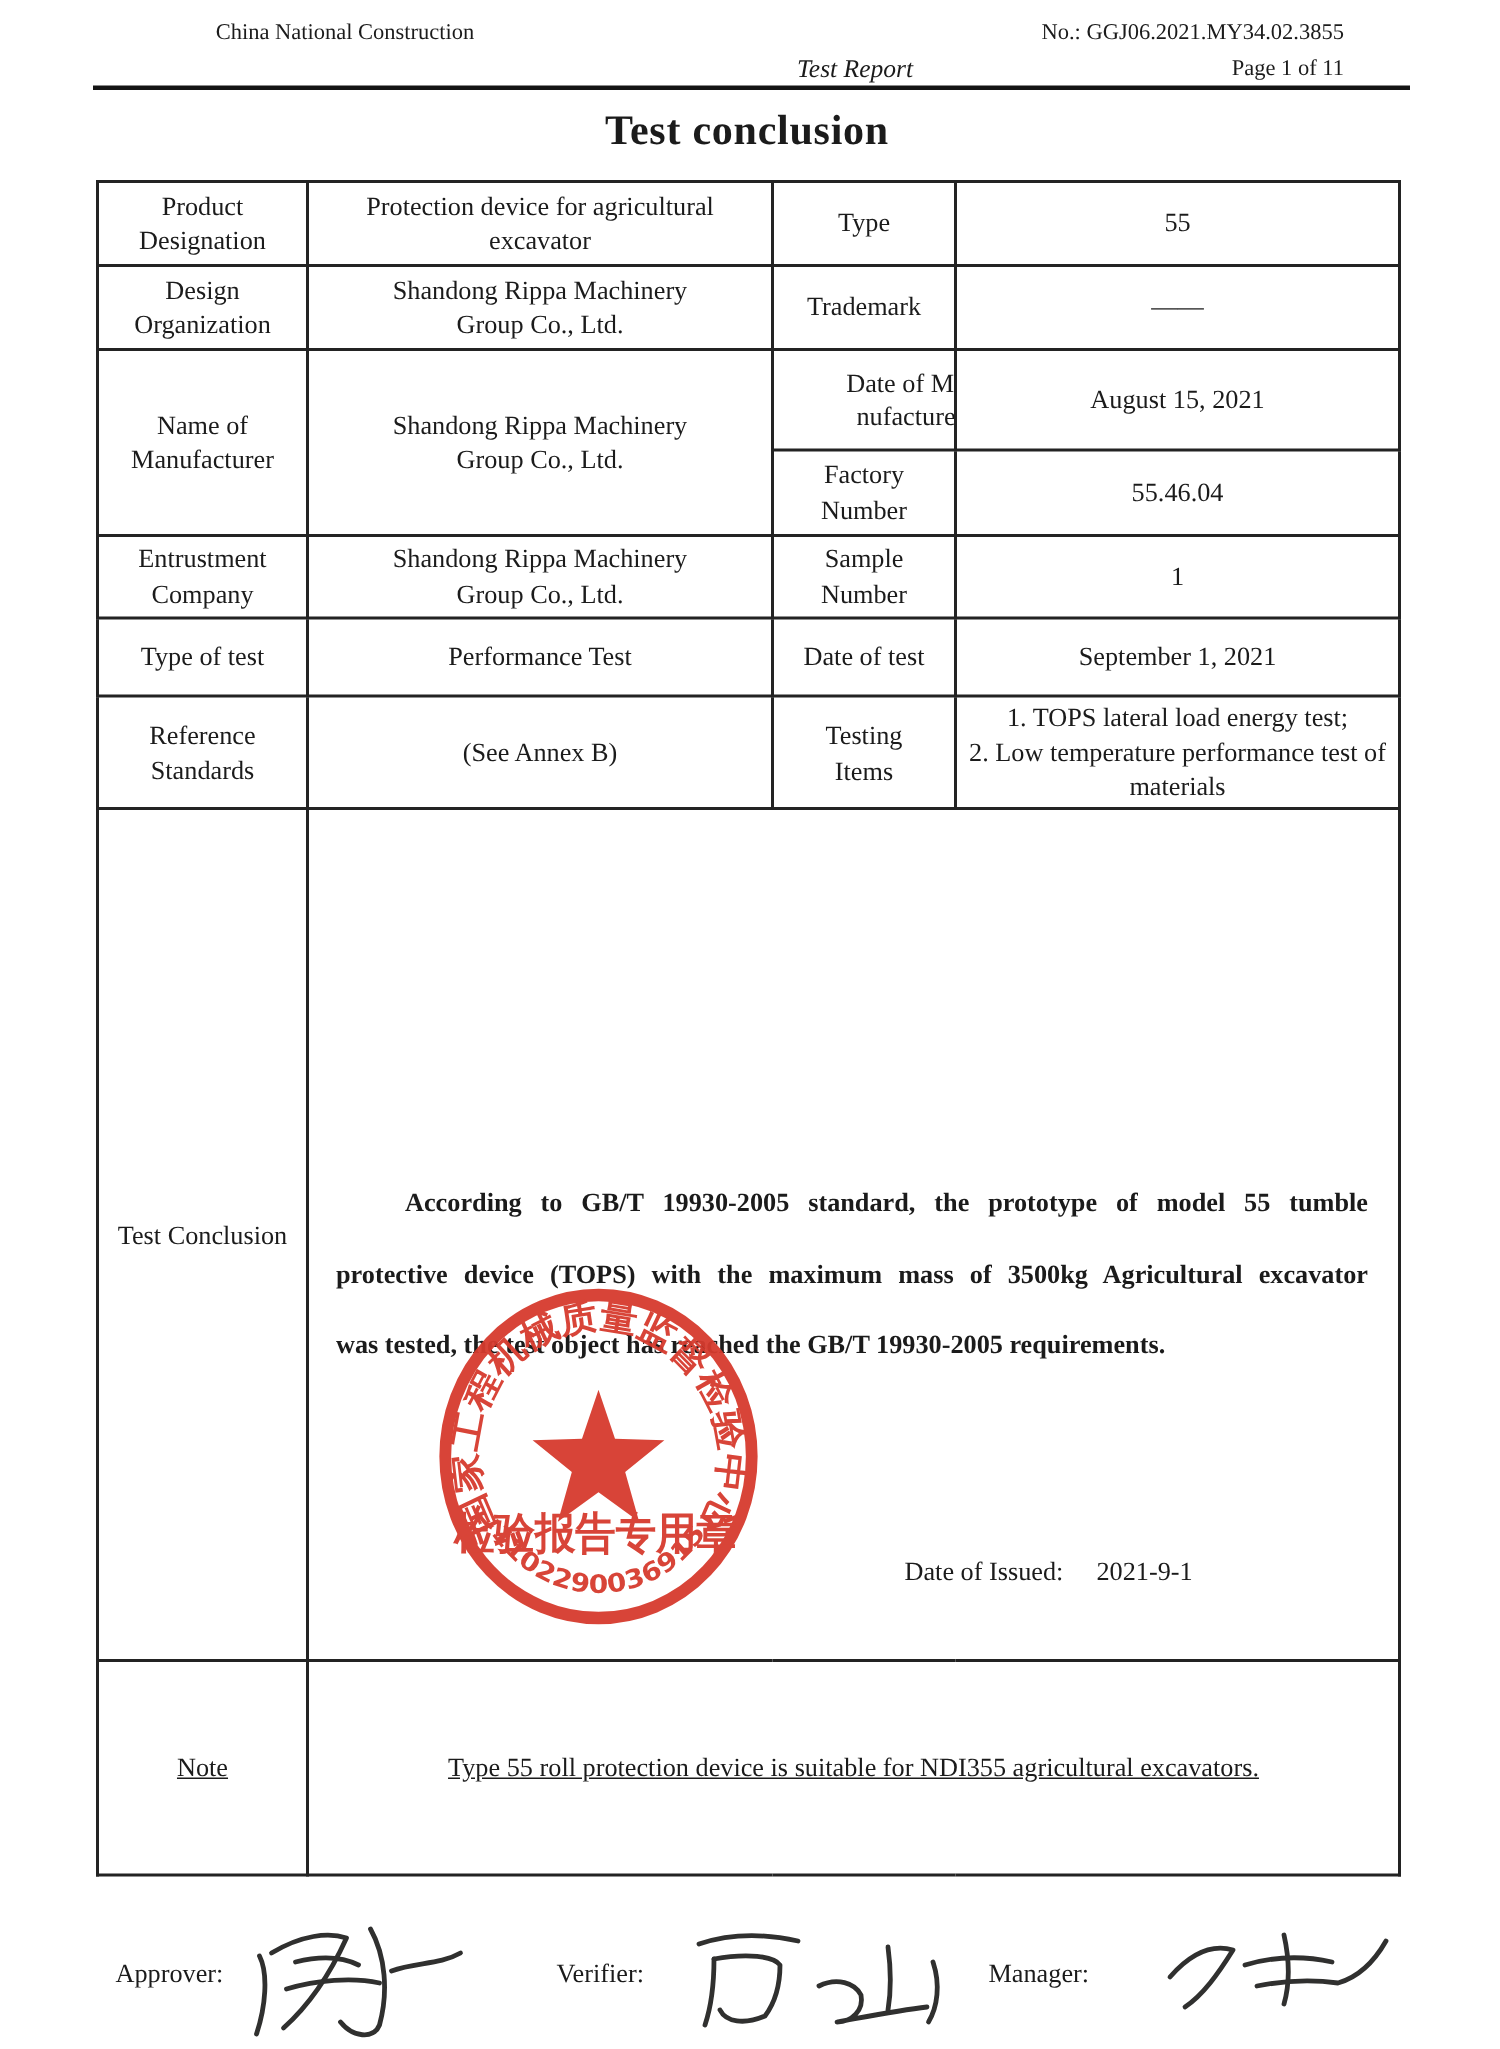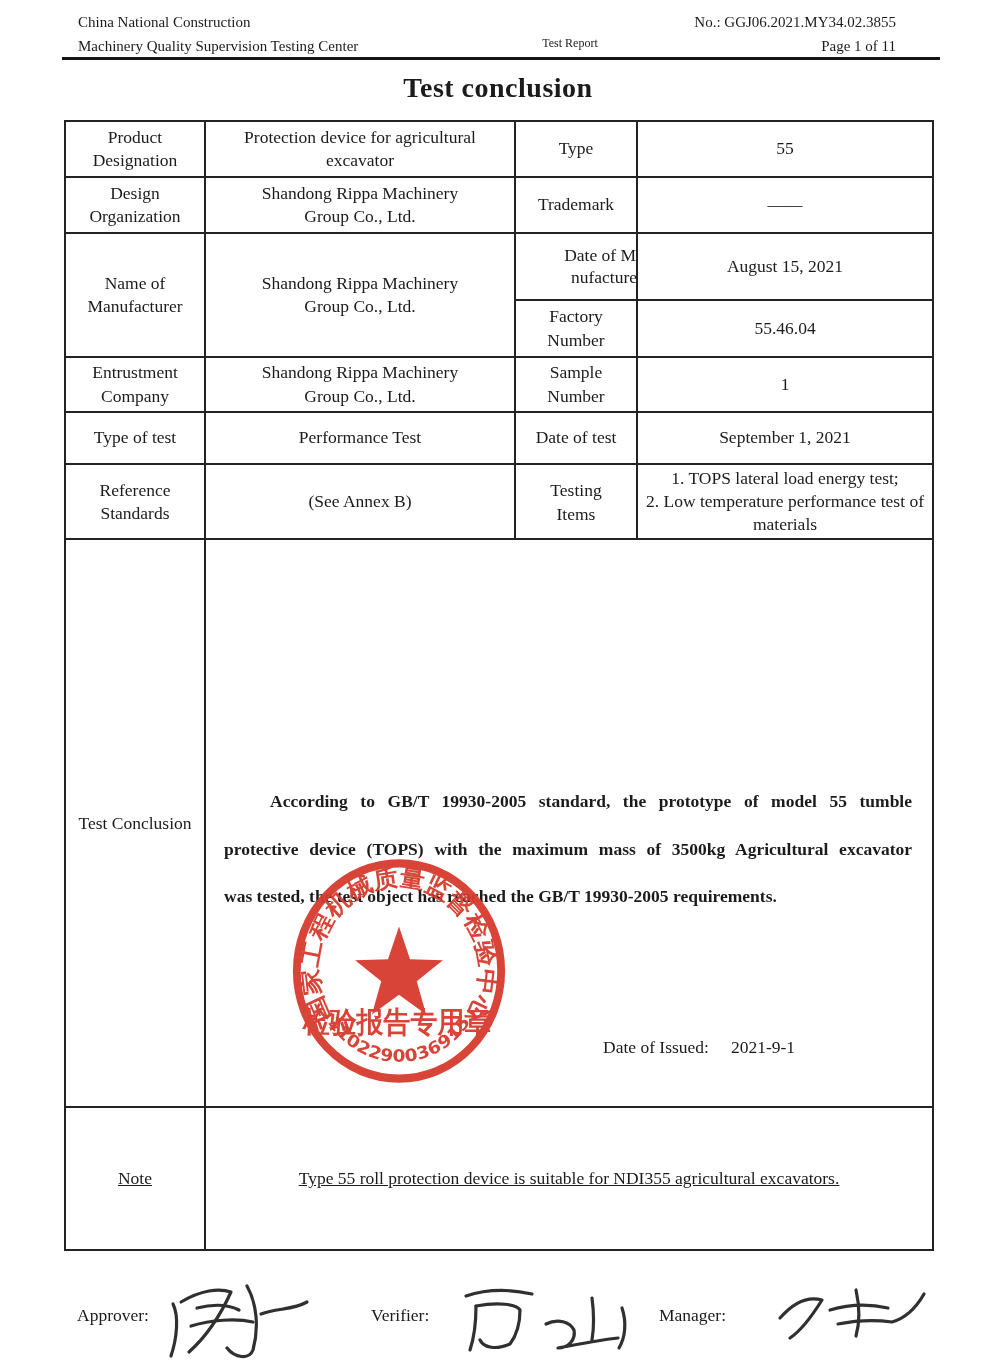--- a/index.html
+++ b/index.html
@@ -1,23 +1,23 @@
 <!DOCTYPE html>
 <html><head>
 <meta charset="utf-8">
 <style>
   * { margin:0; padding:0; box-sizing:border-box; }
   body { background:#ffffff; font-family:"Liberation Serif", serif; color:#1b1b1b; }
   .page { position:relative; width:1000px; height:1366px; background:#ffffff; overflow:hidden; }
 
   
-  .hdr-left  { position:absolute; left:78px;  top:10px; width:304px; text-align:left;
+  .hdr-left  { position:absolute; left:78px;  top:10px; width:304px; text-align:center;
                font-size:15px; line-height:24px; }
   .hdr-center{ position:absolute; left:570px; top:36px; transform:translateX(-50%);
-               font-size:12px; }
+               font-size:17px;font-style:italic; }
   .hdr-right { position:absolute; right:104px; top:10px; text-align:right;
                font-size:15px; line-height:24px;margin-left:19px; }
   .hdr-rule  { position:absolute; left:62px; top:57px; width:878px; height:3px; background:#141414; }
 
   
   .title { position:absolute; left:63px; top:72px; width:870px; text-align:center;
            font-size:28px; font-weight:bold; letter-spacing:.5px; }
 
   
   table.report { position:absolute; left:64px; top:120px; width:868px;
@@ -58,21 +58,20 @@
   .sig { position:absolute; }
   .sig path { fill:none; stroke:#30302f; stroke-width:3.2; stroke-linecap:round; stroke-linejoin:round; }
 </style>
 </head>
 <body>
 
 <div class="page">
 
   <div class="hdr-left">
     <div>China National Construction</div>
-    <div>Machinery Quality Supervision Testing Center</div>
   </div>
   <div class="hdr-center">Test Report</div>
   <div class="hdr-right">
     <div>No.: GGJ06.2021.MY34.02.3855</div>
     <div>Page 1 of 11</div>
   </div>
   <div class="hdr-rule"></div>
 
   <div class="title">Test conclusion</div>
 

